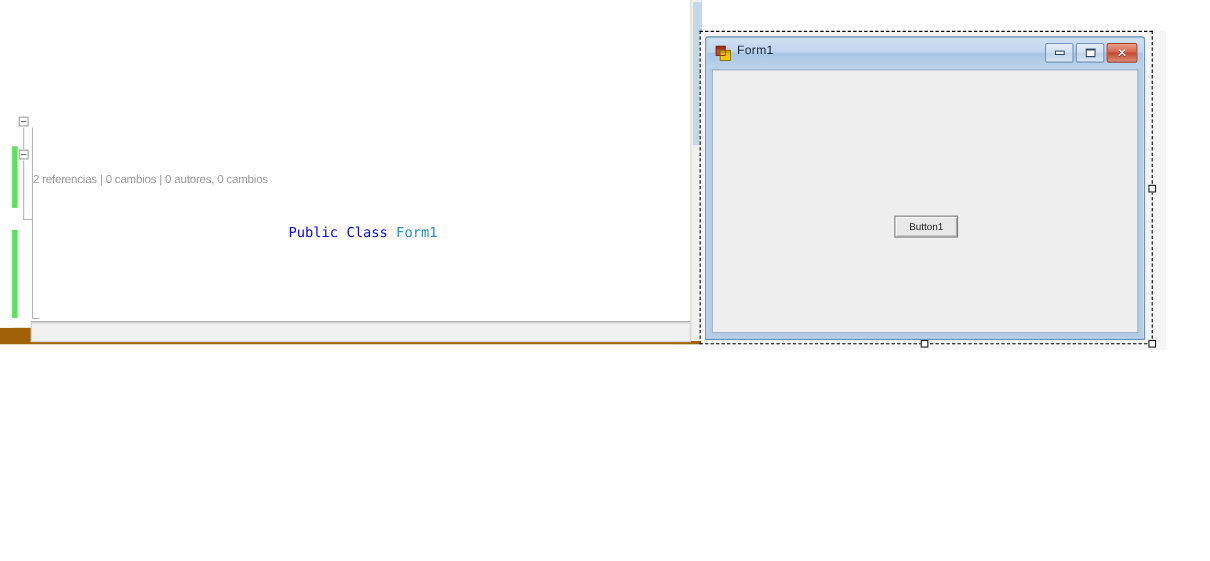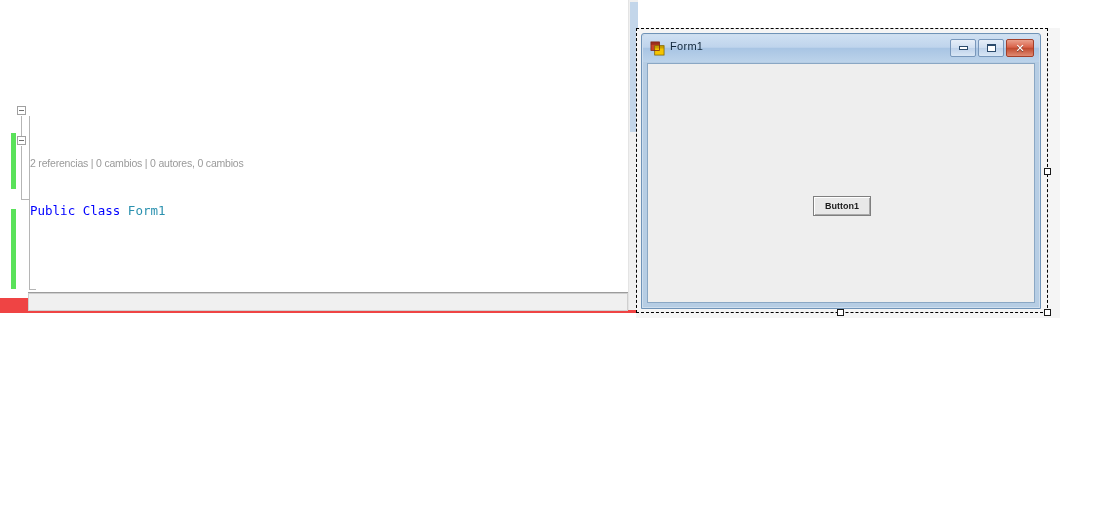--- a/index.html
+++ b/index.html
@@ -18,21 +18,21 @@
     background: #ffffff;
   }
 
   
   .code-editor {
     position: absolute;
     left: 0;
     top: 0;
     width: 638px;
     height: 313px;
-    background: #ef4444;
+    background: #a16207;
   }
   .editor-surface {
     position: absolute;
     left: 0;
     top: 0;
     width: 628px;
     height: 298px;
     background: #ffffff;
     overflow: hidden;
   }
@@ -97,21 +97,21 @@
     color: #000000;
   }
   .codelens {
     color: #9a9a9a;
     font-family: "Liberation Sans", sans-serif;
     font-size: 10.5px;
     line-height: 15px;
     white-space: pre;
     letter-spacing: -0.2px;
   }
-  .line { height: 16px; white-space: pre; }
+  .line { height: 16px; white-space: pre; text-align: center; }
   .kw  { color: #0000ff; }
   .typ { color: #2b91af; }
   .pln { color: #000000; }
 
   .editor-hbar-zone {
     position: absolute;
     left: 28px;
     top: 293px;
     width: 600px;
     height: 18px;
@@ -257,21 +257,20 @@
   }
   .client-area {
     position: absolute;
     left: 5px;
     top: 29px;
     right: 5px;
     bottom: 5px;
     background: #eeeeee;
     border: 1px solid #8aa7c4;
     box-sizing: border-box;
-    font-weight: bold;
   }
   .form-button {
     position: absolute;
     left: 165px;
     top: 132px;
     width: 58px;
     height: 20px;
     background: #e8e8e8;
     border: 1px solid #7f7f7f;
     box-shadow: inset 1px 1px 0 #ffffff, inset -1px -1px 0 #a9a9a9;

